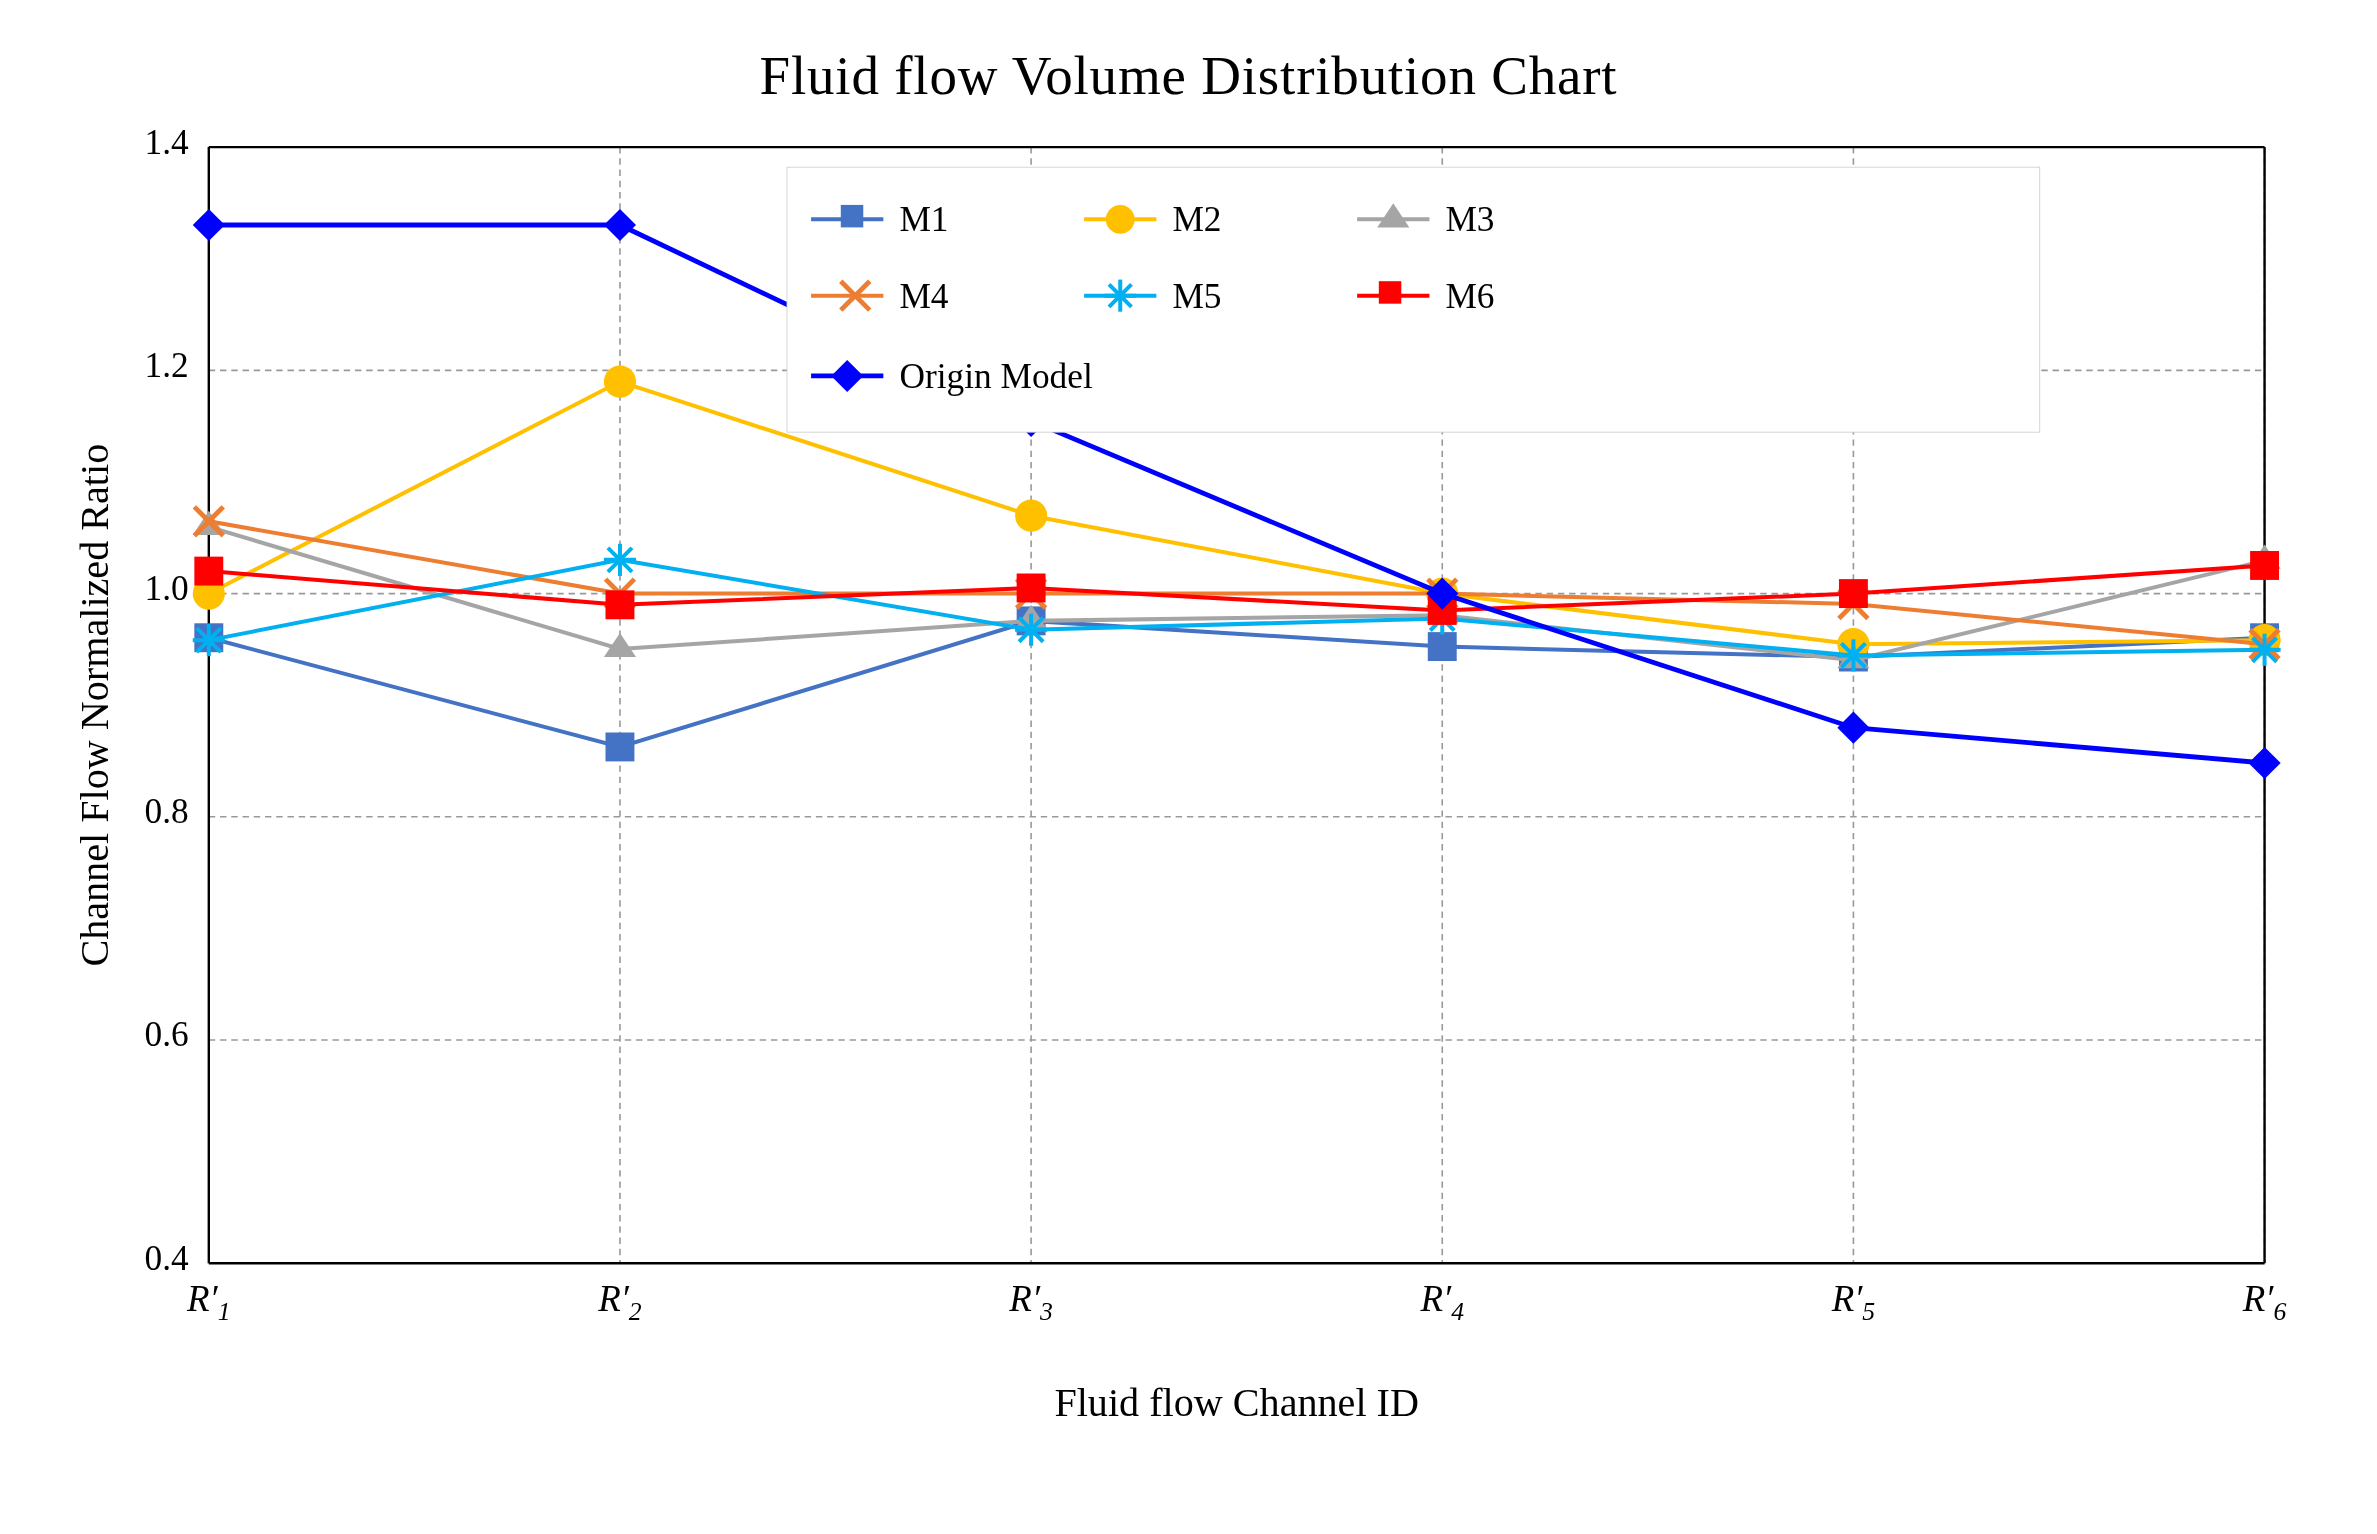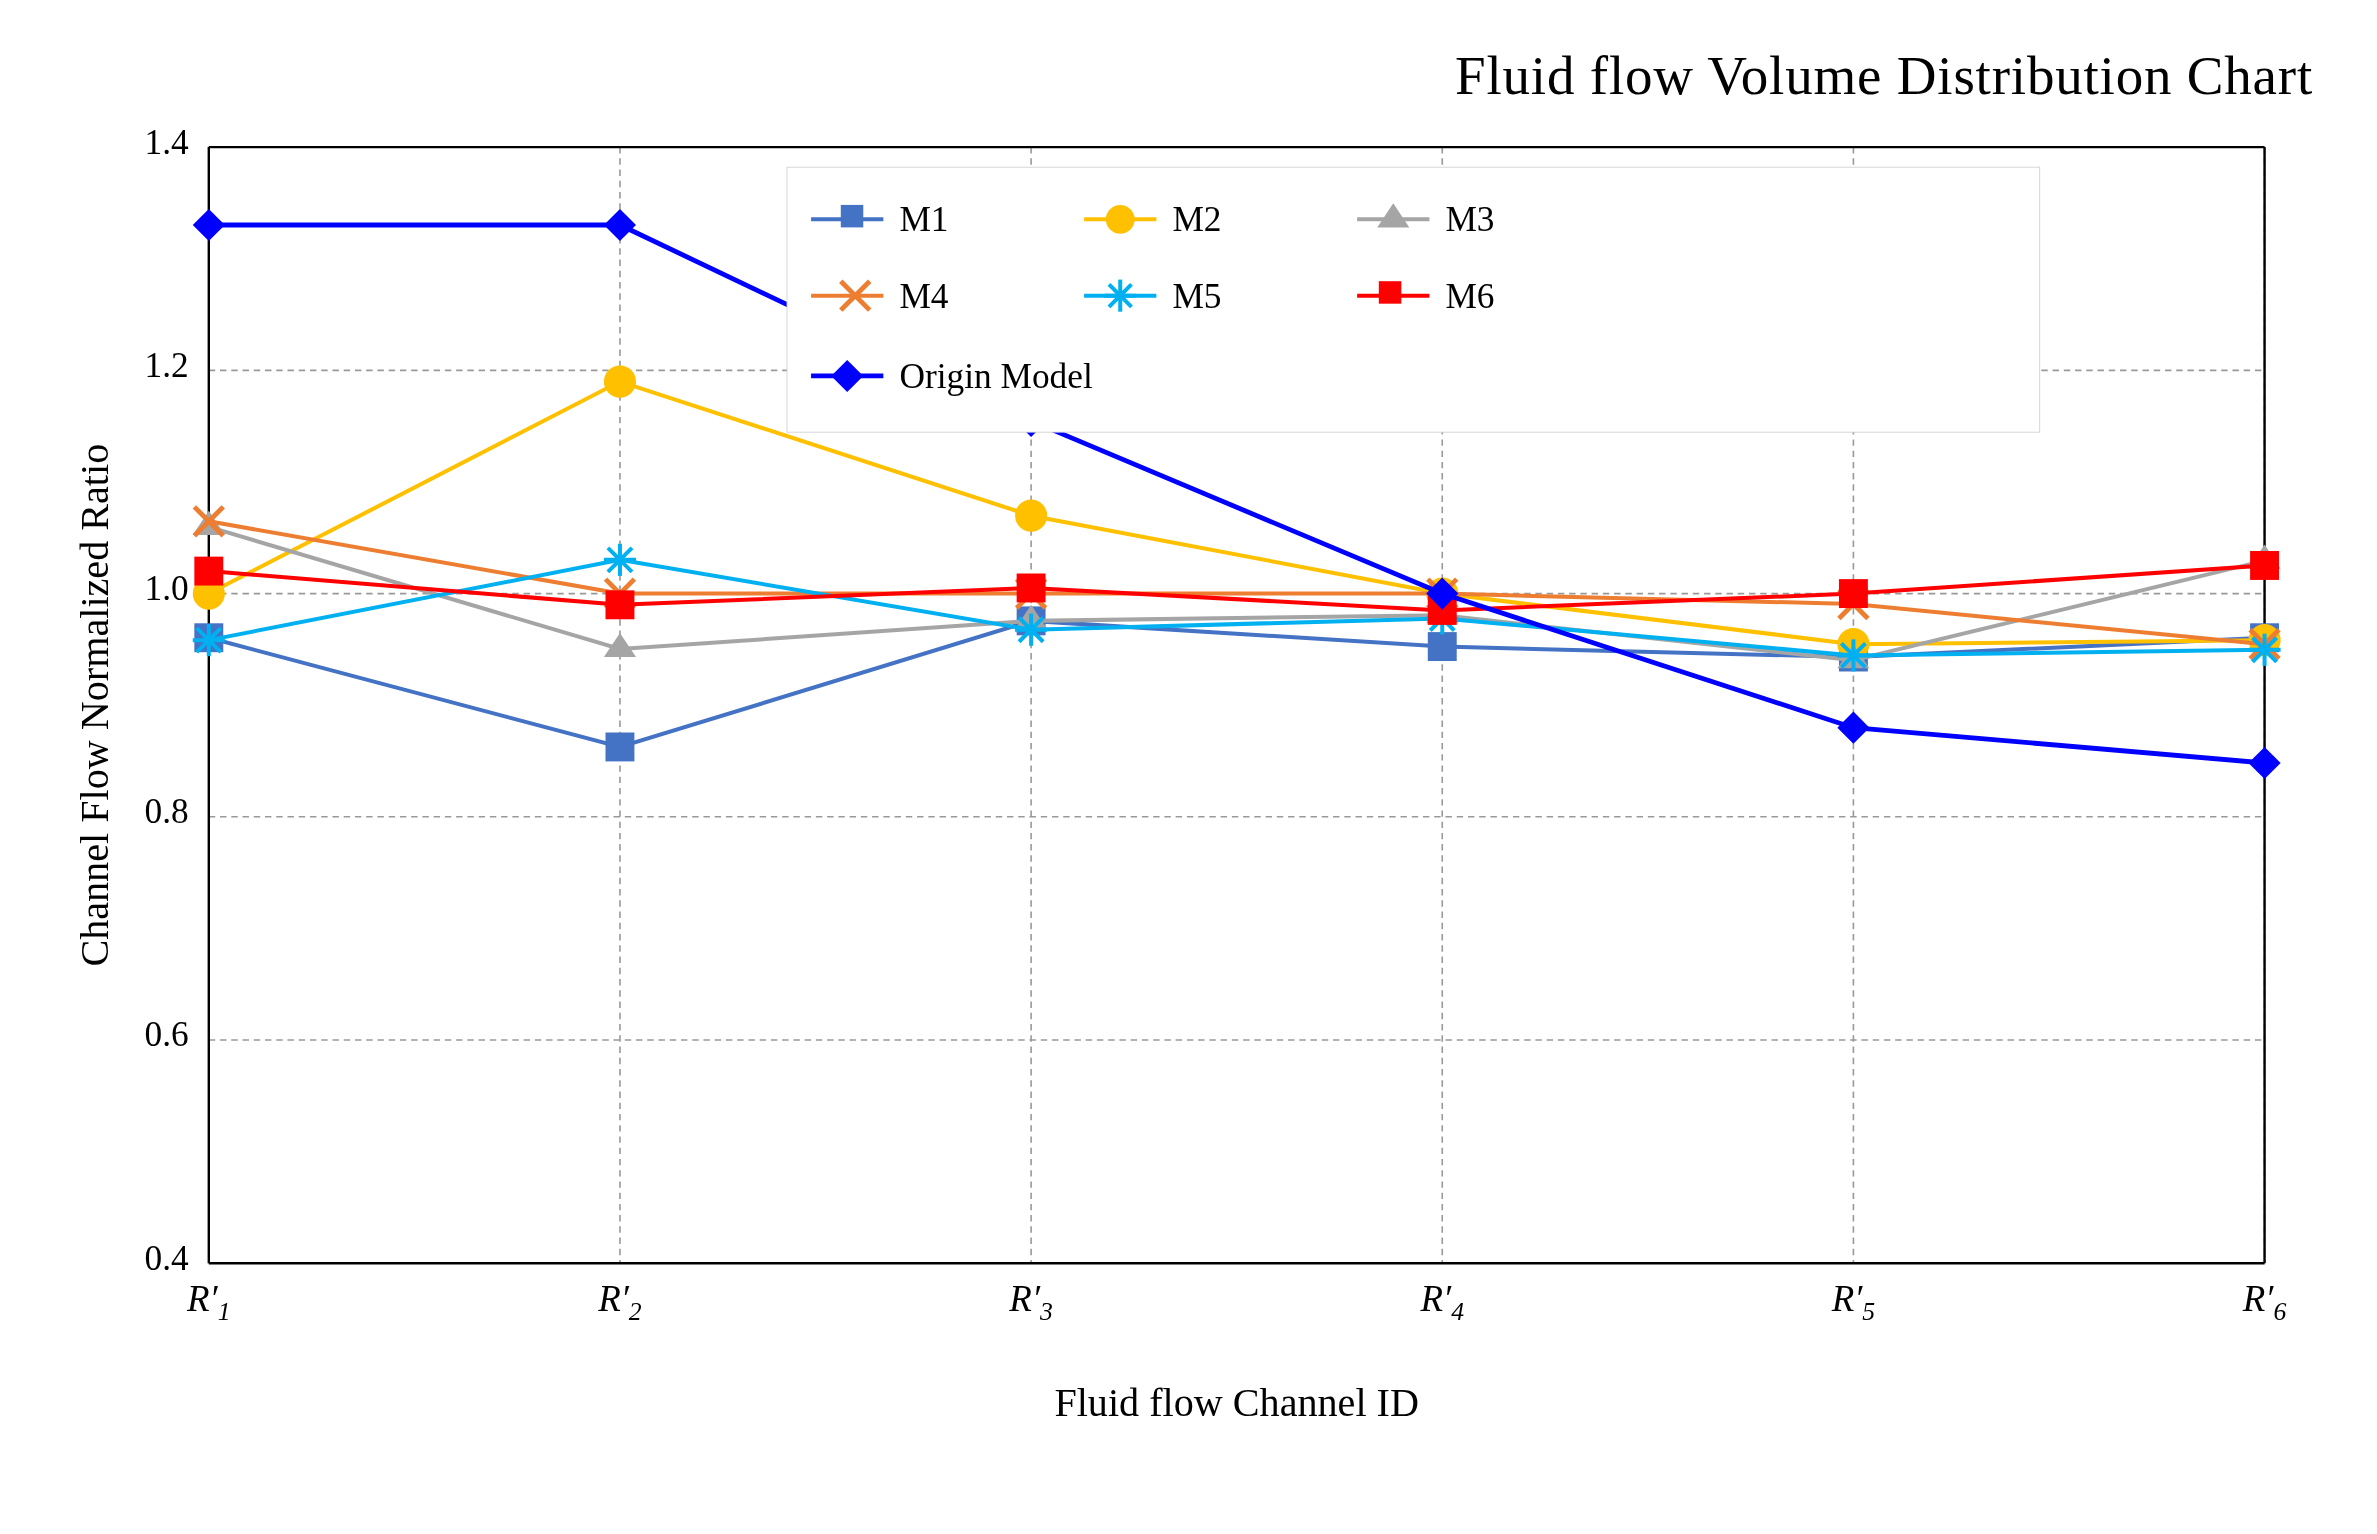--- a/index.html
+++ b/index.html
@@ -12,21 +12,21 @@
       align-items: center;
       justify-content: center;
     }
     .chart-container {
       width: 2249px;
       height: 1446px;
       position: relative;
       background: #fff;
     }
     .chart-title {
-      text-align: right;
+      text-align: center;
       font-size: 55px;
       font-weight: normal;
       margin-bottom: 16px;
       letter-spacing: 0.8px;
     }
     .chart-area {
       position: relative;
       width: 100%;
       height: 1325px;
     }

